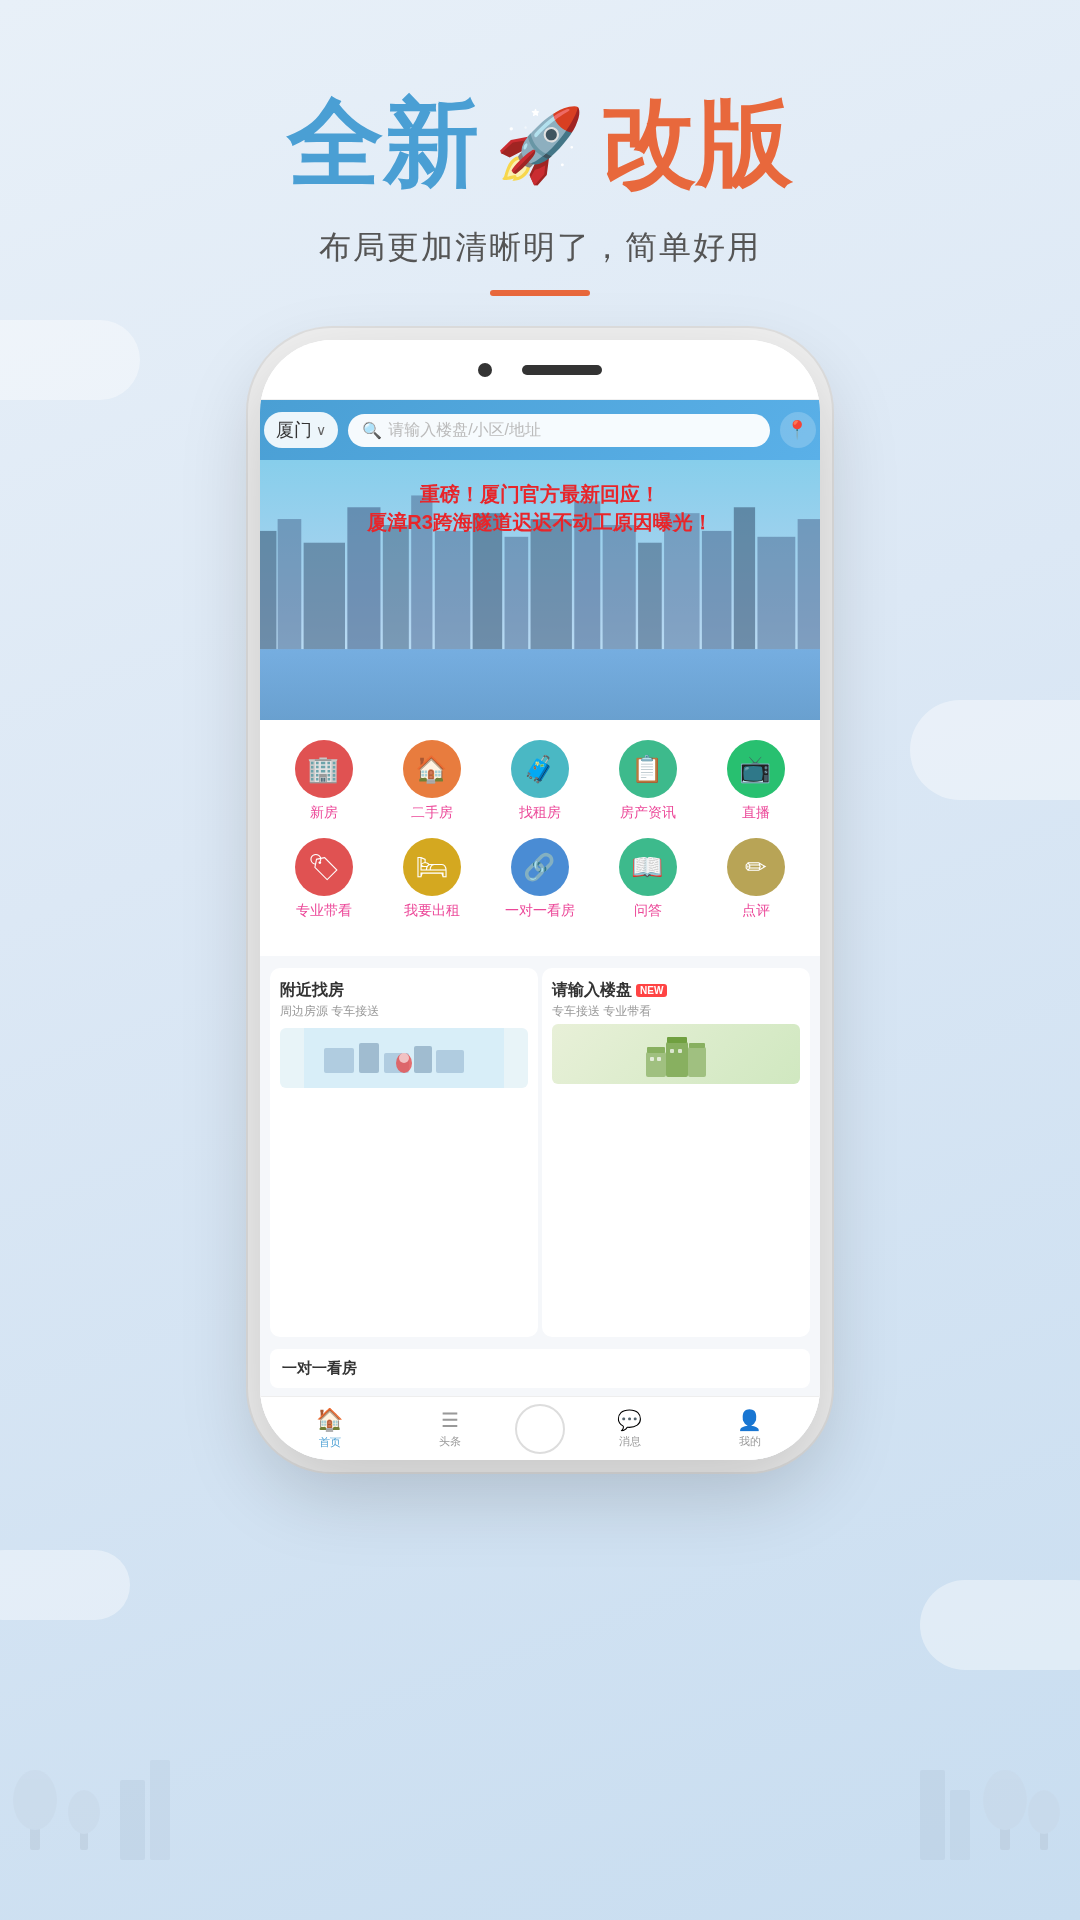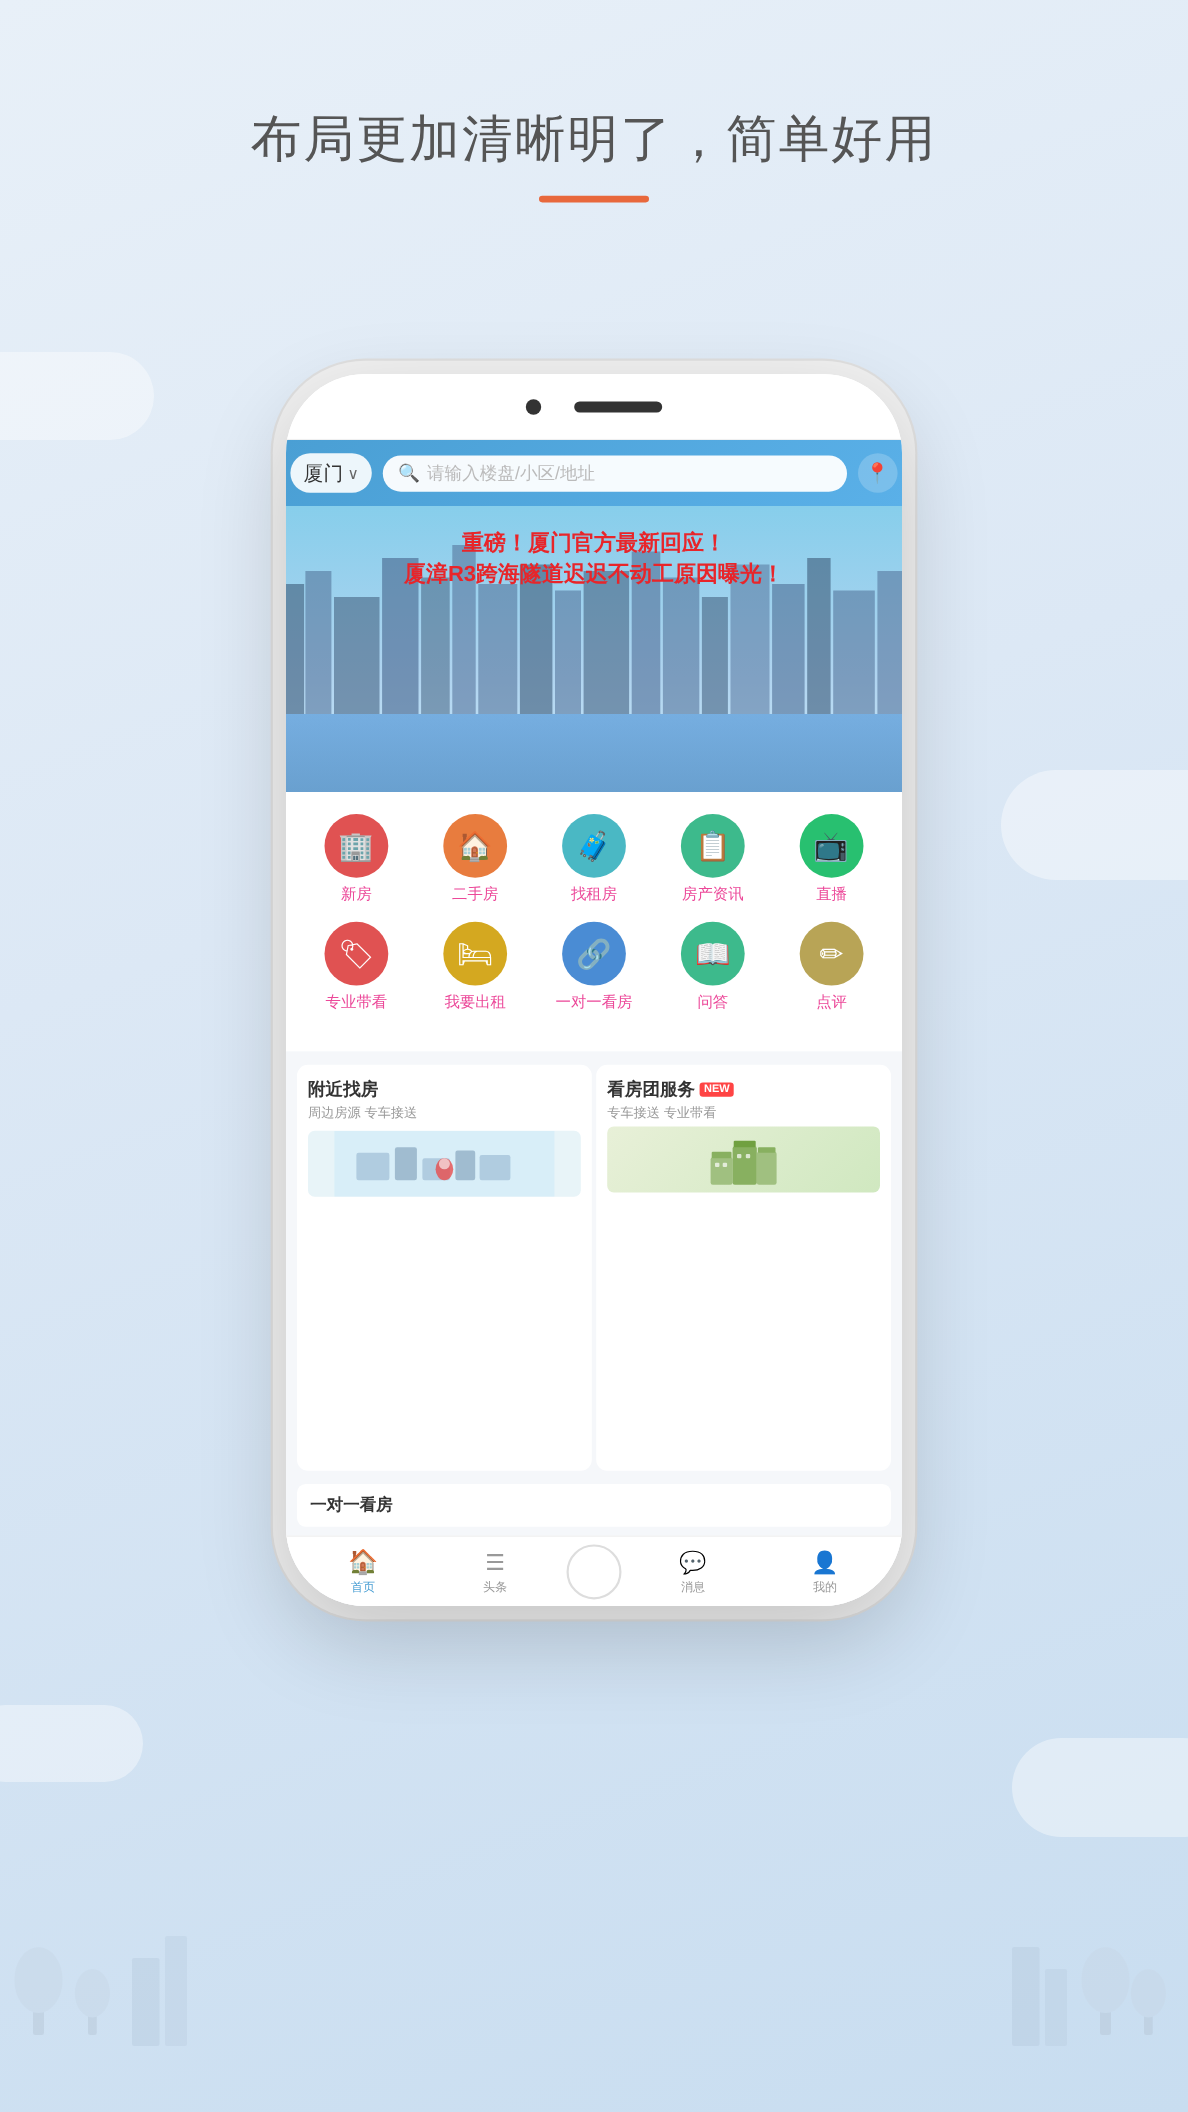--- a/index.html
+++ b/index.html
@@ -60,21 +60,21 @@
     }
     .title-orange {
       font-size: 96px;
       font-weight: 700;
       color: #e8683c;
     }
     .rocket-icon {
       font-size: 72px;
     }
     .header-subtitle {
-      font-size: 46px;
+      font-size: 32px;
       color: #555;
       margin-top: 16px;
       letter-spacing: 2px;
     }
     .header-line {
       width: 100px;
       height: 6px;
       background: #e8683c;
       margin: 20px auto 0;
       border-radius: 3px;
@@ -403,20 +403,25 @@
 
     <rect x="120" y="60" width="25" height="80" fill="rgba(180,200,220,0.4)" rx="2"></rect>
     <rect x="150" y="40" width="20" height="100" fill="rgba(180,200,220,0.3)" rx="2"></rect>
 
     <rect x="920" y="50" width="25" height="90" fill="rgba(180,200,220,0.4)" rx="2"></rect>
     <rect x="950" y="70" width="20" height="70" fill="rgba(180,200,220,0.3)" rx="2"></rect>
   </svg>
 </div>
 
 <div class="header-area">
+  <div class="header-title">
+    <span class="title-blue">全新</span>
+    <span class="rocket-icon">🚀</span>
+    <span class="title-orange">改版</span>
+  </div>
   <div class="header-subtitle">布局更加清晰明了，简单好用</div>
   <div class="header-line"></div>
 </div>
 
 <div class="phone-mockup">
 
   <div class="phone-top-bar">
     <div class="phone-camera"></div>
     <div class="phone-speaker"></div>
   </div>
@@ -545,21 +550,21 @@
             <rect x="80" y="25" width="25" height="20" fill="#b0cce0" rx="2"></rect>
             <rect x="110" y="18" width="18" height="27" fill="#a0bcd0" rx="2"></rect>
             <rect x="132" y="22" width="28" height="23" fill="#b0cce0" rx="2"></rect>
             <ellipse cx="100" cy="35" rx="8" ry="10" fill="#e84c4c" opacity="0.8"></ellipse>
             <ellipse cx="100" cy="30" rx="5" ry="5" fill="#fff" opacity="0.6"></ellipse>
           </svg>
         </div>
       </div>
       <div class="bottom-card">
         <div style="display:flex;align-items:center;">
-          <span class="card-title">看房团服务</span>
+          <span class="card-title">请输入楼盘</span>
           <span class="new-badge">NEW</span>
         </div>
         <div class="card-subtitle">专车接送 专业带看</div>
         <div class="card-image-area">
           <svg width="70" height="55" viewBox="0 0 70 55">
 
             <rect x="5" y="25" width="20" height="25" fill="#a0c080" rx="2"></rect>
             <rect x="6" y="20" width="18" height="6" fill="#88b060" rx="1"></rect>
             <rect x="25" y="15" width="22" height="35" fill="#88b060" rx="2"></rect>
             <rect x="26" y="10" width="20" height="6" fill="#70a040" rx="1"></rect>

